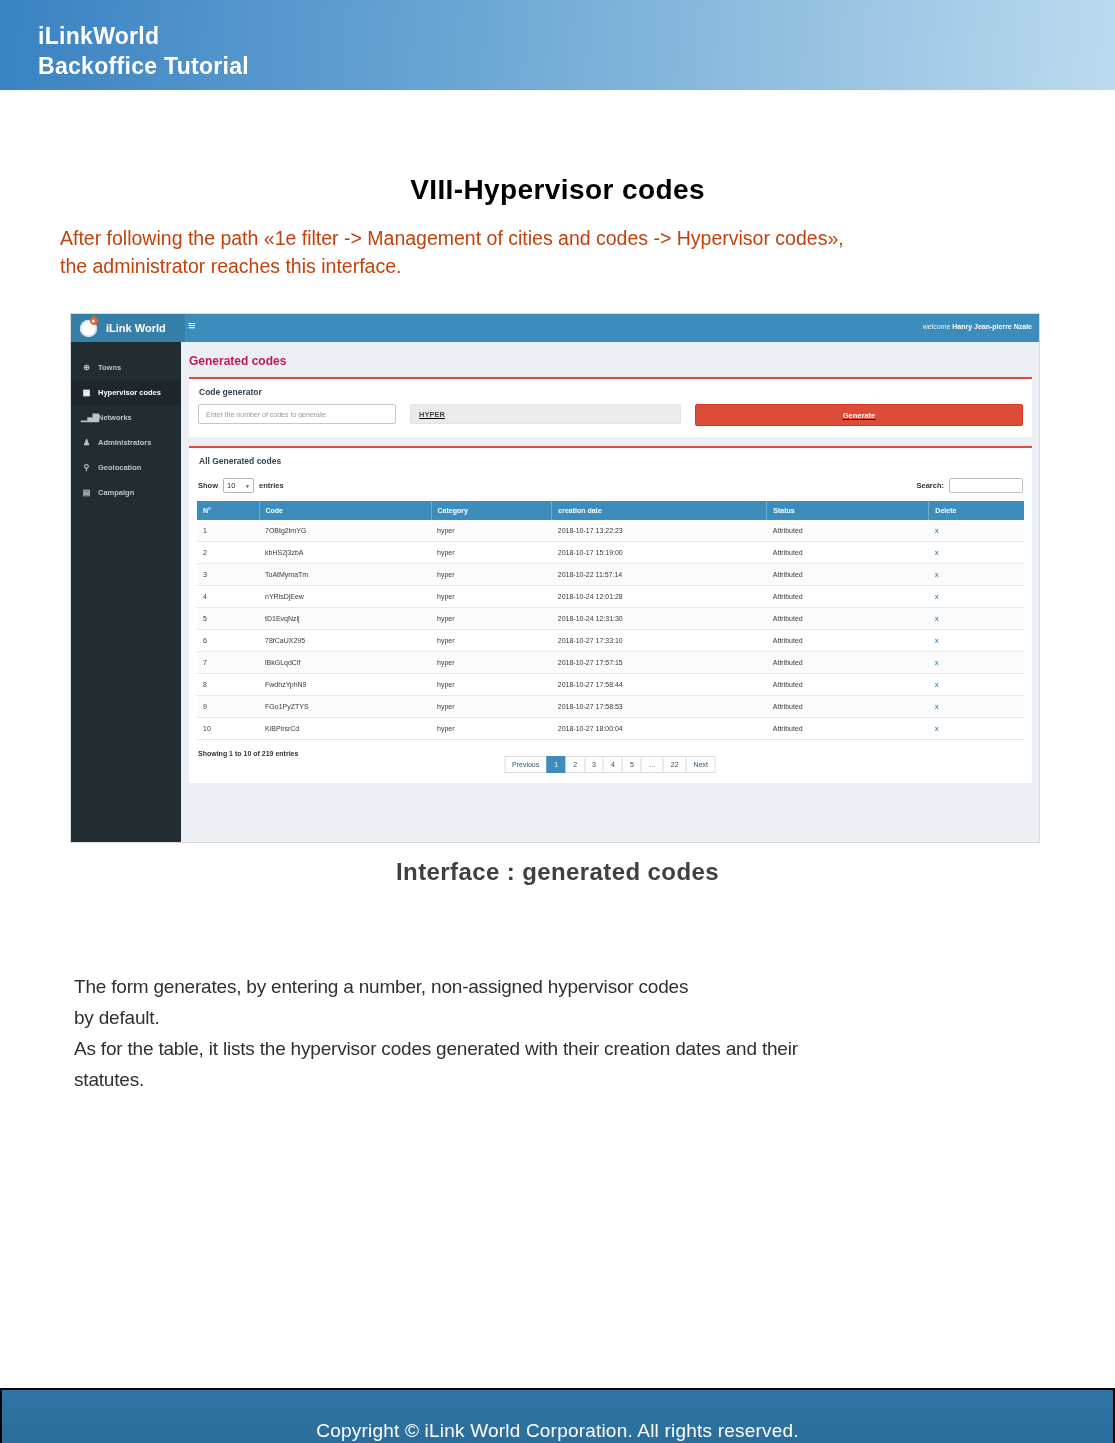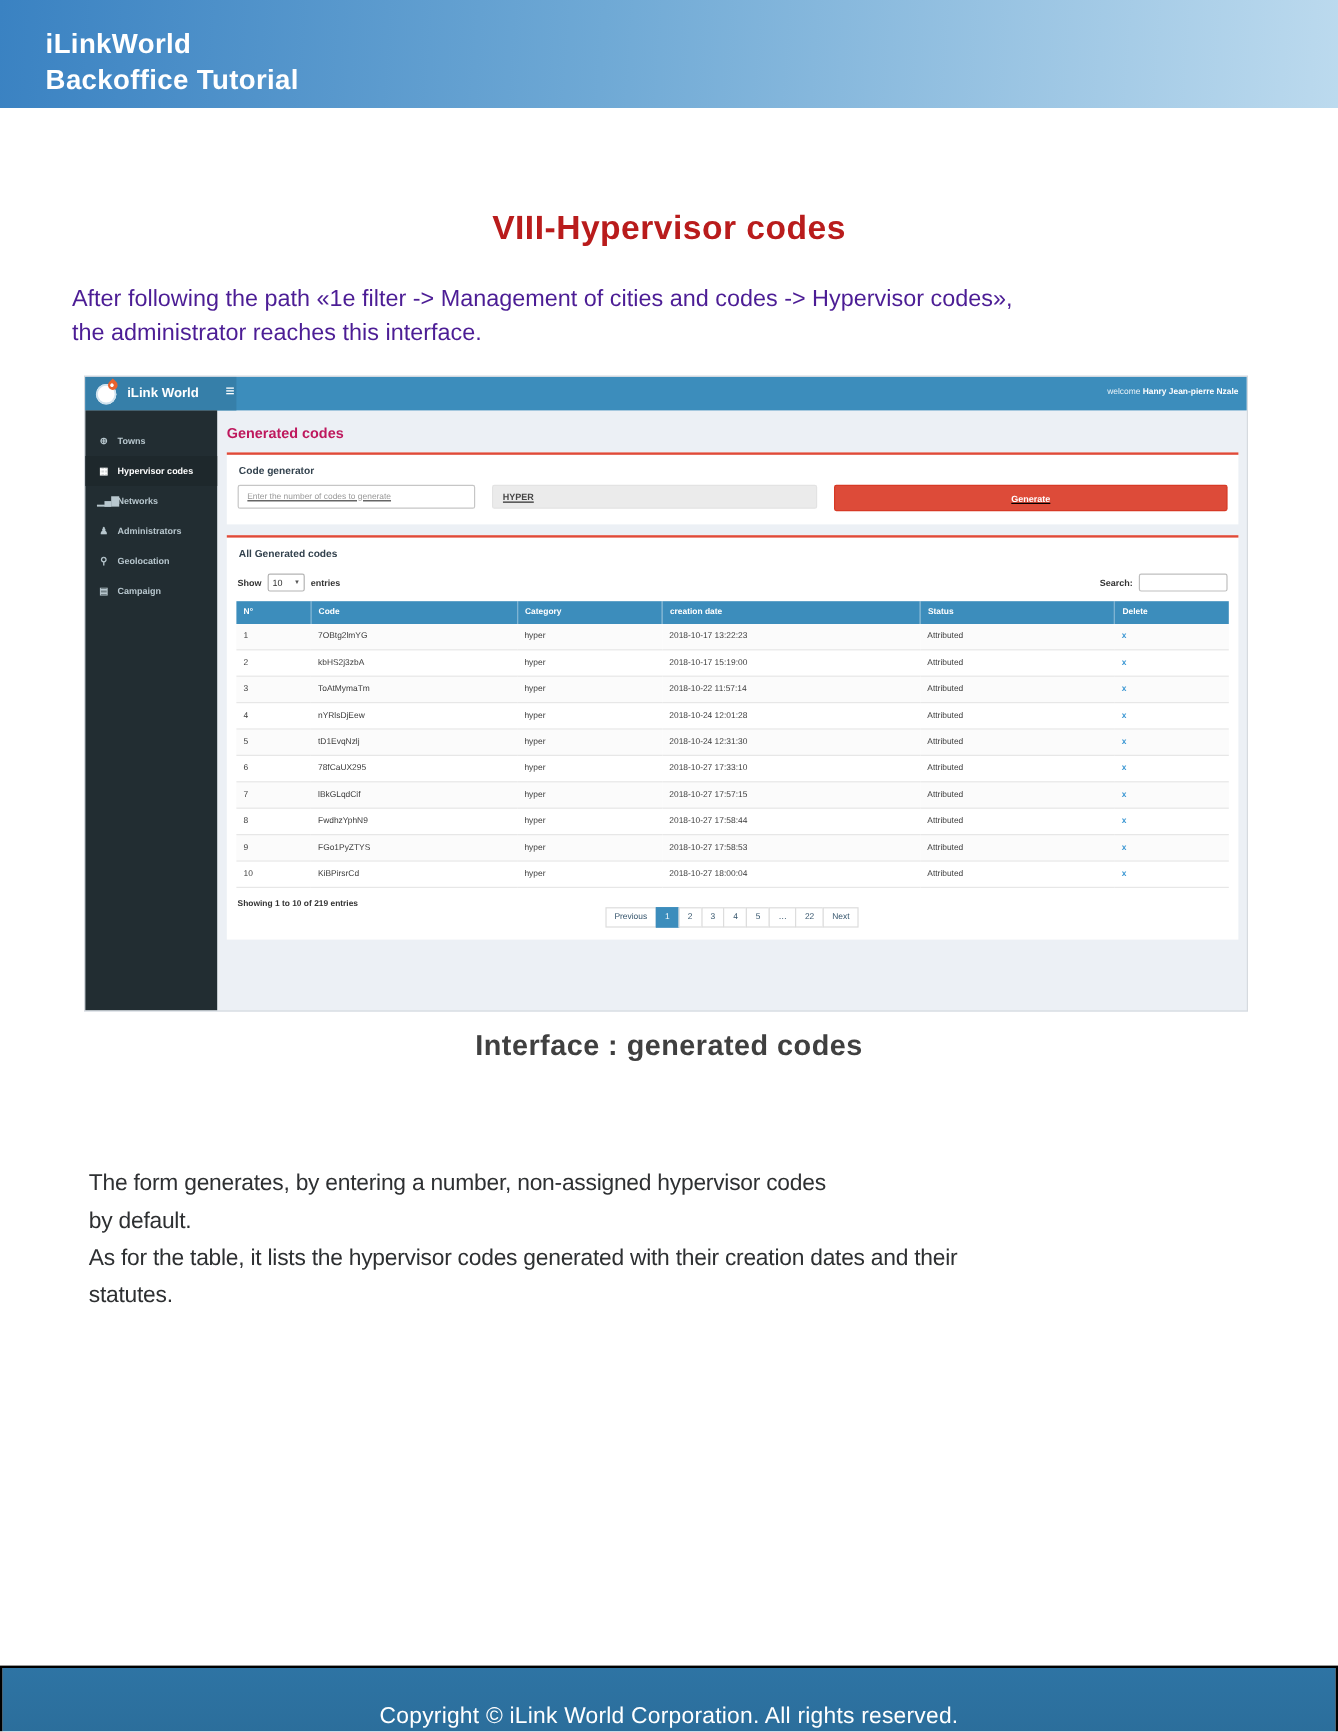--- a/index.html
+++ b/index.html
@@ -10,29 +10,29 @@
   body{background:#fff;font-family:"Liberation Sans",sans-serif;}
   .page{position:relative;width:1115px;height:1443px;background:#fff;overflow:hidden;}
 
   
   .banner{position:absolute;top:0;left:0;width:100%;height:90px;
     background:linear-gradient(94deg,#3a82c2 0%,#6fa9d5 45%,#bcdaee 100%);
     padding:21px 0 0 38px;color:#fff;}
   .banner .bline{font-size:23px;font-weight:700;line-height:30px;letter-spacing:.3px;}
 
   .doc-title{position:absolute;top:174px;left:0;width:100%;text-align:center;
-    font-size:28px;font-weight:700;color:#b91c1c;letter-spacing:.4px;}
-  .intro{position:absolute;top:235px;left:60px;width:1010px;font-size:19.5px;
-    color:#4c1d95;line-height:28px;white-space:pre-line;}
+    font-size:28px;font-weight:700;color:#000000;letter-spacing:.4px;}
+  .intro{position:absolute;top:224px;left:60px;width:1010px;font-size:19.5px;
+    color:#c2410c;line-height:28px;white-space:pre-line;}
 
   
   .shot{position:absolute;top:313px;left:70px;width:970px;height:530px;
     background:#ecf0f5;overflow:hidden;border:1px solid #d6dadf;}
   .navbar{position:absolute;top:0;left:0;right:0;height:28px;background:var(--navbar-blue);}
-  .logo-area{position:absolute;left:0;top:0;width:126px;height:28px;background:var(--logo-blue);
+  .logo-area{position:absolute;left:0;top:0;width:114px;height:28px;background:var(--logo-blue);
     display:flex;align-items:center;gap:9px;padding-left:9px;}
   .logo-circle{width:17px;height:17px;border-radius:50%;background:#fff;position:relative;flex:0 0 auto;
     box-shadow:inset 0 0 0 1.5px #cfe2ee;}
   .logo-pin{position:absolute;top:-3px;right:-1px;width:8px;height:8px;background:#e8622d;
     border-radius:50% 50% 50% 0;transform:rotate(135deg);}
   .logo-pin::after{content:"";position:absolute;left:2.5px;top:2.5px;width:3px;height:3px;border-radius:50%;background:#fff;}
   .brand-text{color:#fff;font-size:11px;font-weight:700;}
   .hamburger{position:absolute;left:117px;top:3.5px;color:#fff;font-size:13px;cursor:pointer;}
   .welcome{position:absolute;right:7px;top:9px;color:#eaf3f9;font-size:7px;}
   .welcome b{color:#fff;}

